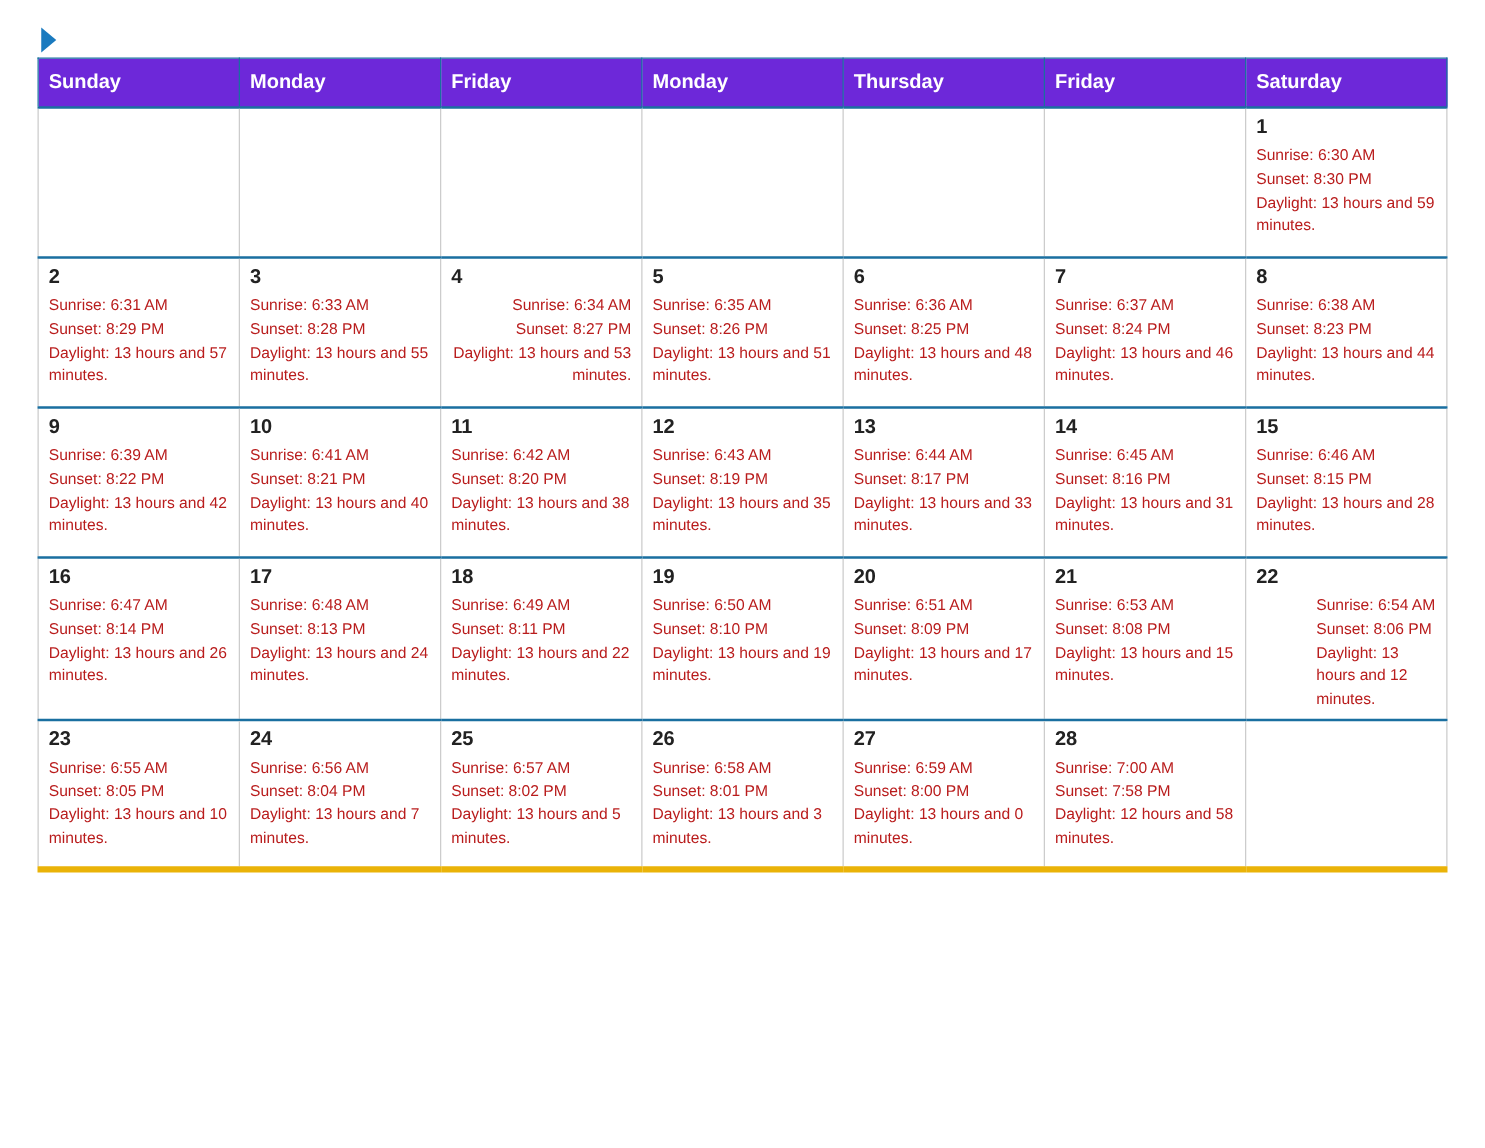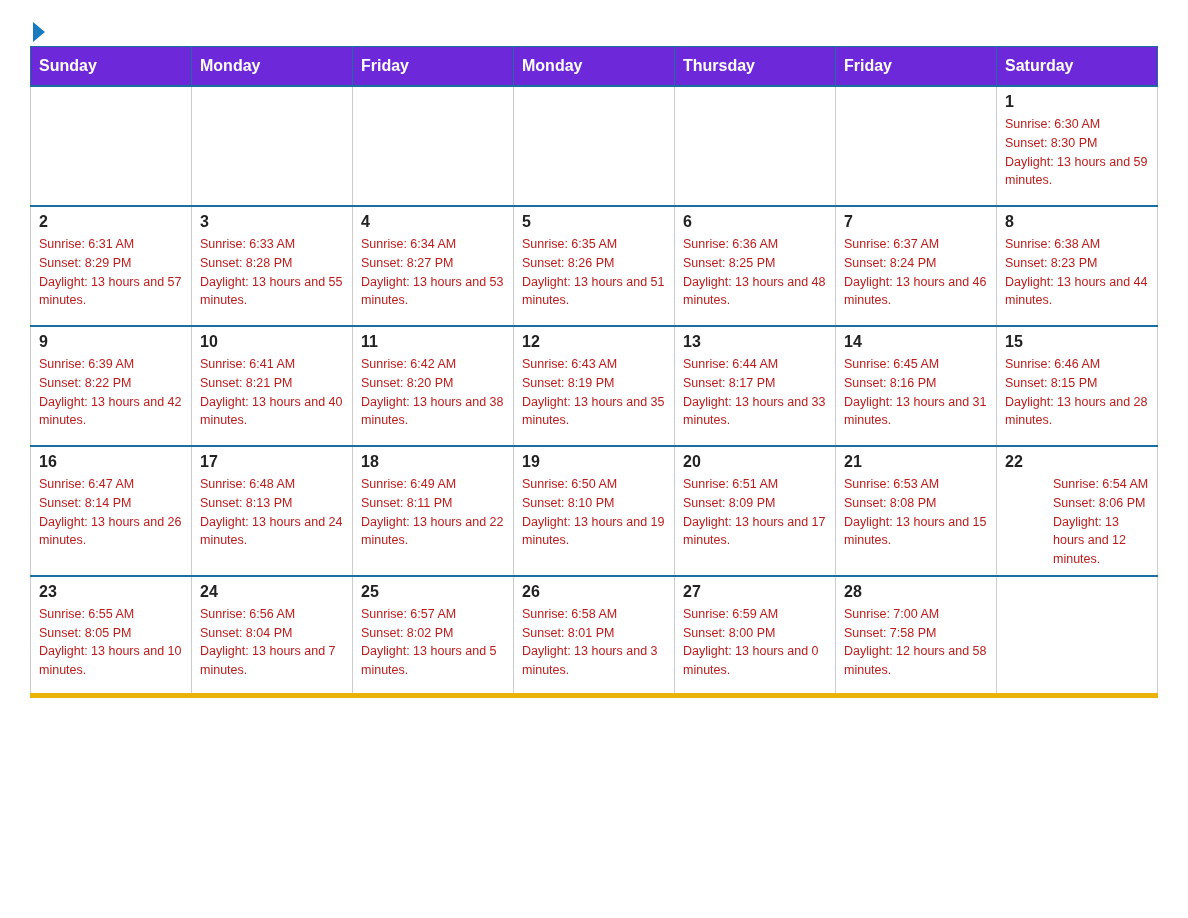--- a/index.html
+++ b/index.html
@@ -156,21 +156,21 @@
 Daylight: 13 hours and 57 minutes.</div>
         </td>
         <td>
           <span class="day-number">3</span>
           <div class="day-info" style="white-space: pre-line;">Sunrise: 6:33 AM
 Sunset: 8:28 PM
 Daylight: 13 hours and 55 minutes.</div>
         </td>
         <td>
           <span class="day-number">4</span>
-          <div class="day-info" style="white-space: pre-line;">Sunrise: 6:34 AM
+          <div class="day-info" style="white-space: pre-line; text-align: right;">Sunrise: 6:34 AM
 Sunset: 8:27 PM
 Daylight: 13 hours and 53 minutes.</div>
         </td>
         <td>
           <span class="day-number">5</span>
           <div class="day-info" style="white-space: pre-line;">Sunrise: 6:35 AM
 Sunset: 8:26 PM
 Daylight: 13 hours and 51 minutes.</div>
         </td>
         <td>

